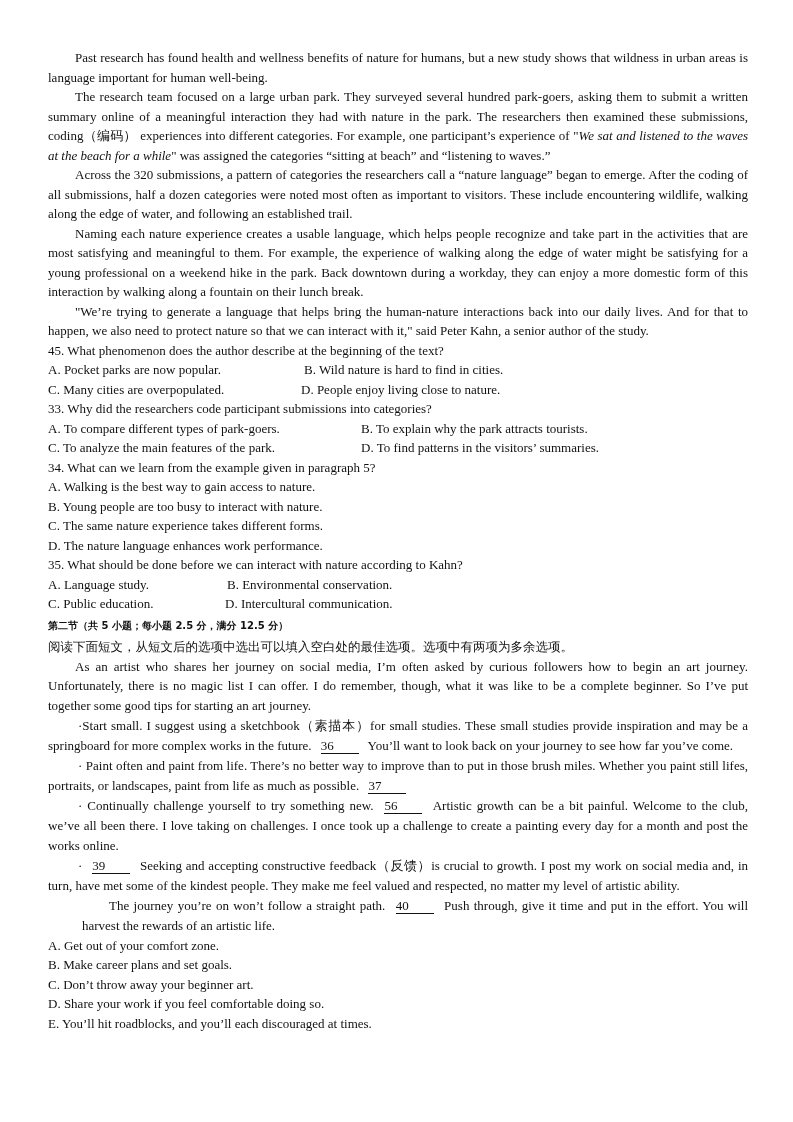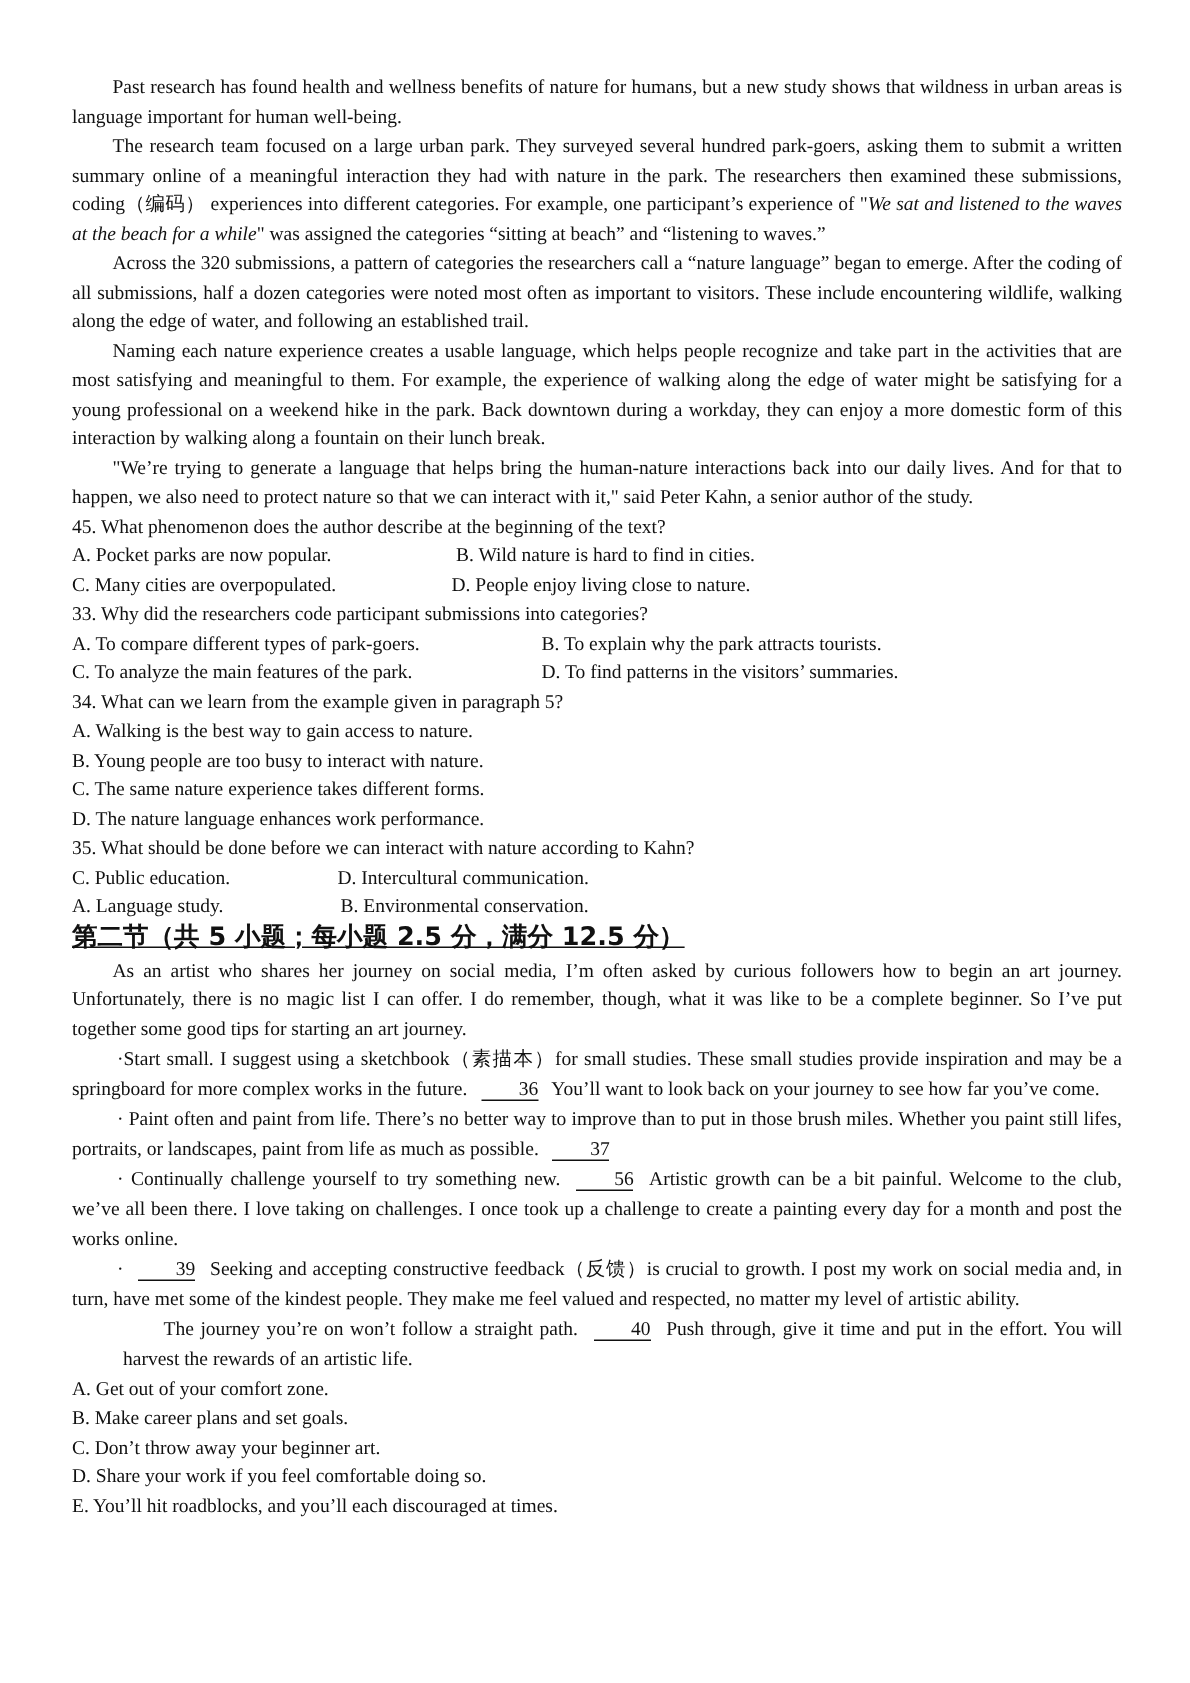--- a/index.html
+++ b/index.html
@@ -6,21 +6,21 @@
   body {
     width: 793px; height: 1122px; overflow: hidden; position: relative;
     font-family: "Liberation Serif", "DejaVu Serif", serif;
     font-size: 13px; color: #111111;
   }
   .page { position: absolute; left: 48px; top: 48px; width: 700px; }
   .line { line-height: 19.5px; white-space: nowrap; }
   .p { line-height: 19.5px; text-align: justify; }
   .indent { text-indent: 27px; }
   .bullet-indent { text-indent: 30px; }
-  .blank { display: inline-block; min-width: 38px; border-bottom: 1px solid #111; text-align: right; line-height: 14px; margin: 0 6px; text-indent: 0; }
+  .blank { display: inline-block; min-width: 38px; border-bottom: 1px solid #111; text-align: left; line-height: 14px; margin: 0 6px; text-indent: 0; }
   .row { display: flex; line-height: 19.5px; white-space: nowrap; }
   .sec-head { font-weight: bold; font-size: 15px; line-height: 22px; margin-top: 0px; }
   .cn { font-family: "DejaVu Sans", sans-serif; font-size: 12.5px; line-height: 20px; }
   em { font-style: italic; }
 </style>
 </head>
 <body>
 
 <div class="page">
 
@@ -51,29 +51,30 @@
   </div>
 
   <div class="line">34. What can we learn from the example given in paragraph 5?</div>
   <div class="line">A. Walking is the best way to gain access to nature.</div>
   <div class="line">B. Young people are too busy to interact with nature.</div>
   <div class="line">C. The same nature experience takes different forms.</div>
   <div class="line">D. The nature language enhances work performance.</div>
 
   <div class="line">35. What should be done before we can interact with nature according to Kahn?</div>
   <div class="row">
+    <span style="width:179px">A. Language study.</span>
+    <span>B. Environmental conservation.</span>
+  </div>
+  <div class="row">
     <span style="width:177px">C. Public education.</span>
     <span>D. Intercultural communication.</span>
   </div>
-  <div class="row">
-    <span style="width:179px">A. Language study.</span>
-    <span>B. Environmental conservation.</span>
-  </div>
 
-  <div class="sec-head cn" style="font-size:17px;font-weight:bold;line-height:23px;text-decoration:underline;">第二节（共 5 小题；每小题 2.5 分，满分 12.5 分）</div>
+  <div class="sec-head cn" style="font-size:10px;font-weight:bold;line-height:23px;">第二节（共 5 小题；每小题 2.5 分，满分 12.5 分）</div>
+  <div class="cn">阅读下面短文，从短文后的选项中选出可以填入空白处的最佳选项。选项中有两项为多余选项。</div>
   <div class="p indent" style="line-height:19.8px;">As an artist who shares her journey on social media, I’m often asked by curious followers how to begin an art journey. Unfortunately, there is no magic list I can offer. I do remember, though, what it was like to be a complete beginner. So I’ve put together some good tips for starting an art journey.</div>
 
   <div class="p bullet-indent" style="line-height:20px;">
     <span>·Start small. I suggest using a sketchbook（素描本）for small studies. These small studies provide inspiration and may be a springboard for more complex works in the future.</span>
     <span class="blank">36</span>
     <span>You’ll want to look back on your journey to see how far you’ve come.</span>
   </div>
   <div class="p bullet-indent" style="line-height:20px;">
     <span>· Paint often and paint from life. There’s no better way to improve than to put in those brush miles. Whether you paint still lifes, portraits, or landscapes, paint from life as much as possible.</span>
     <span class="blank">37</span>

